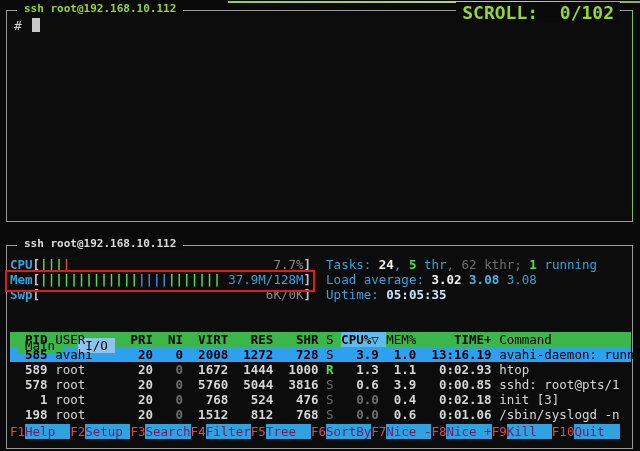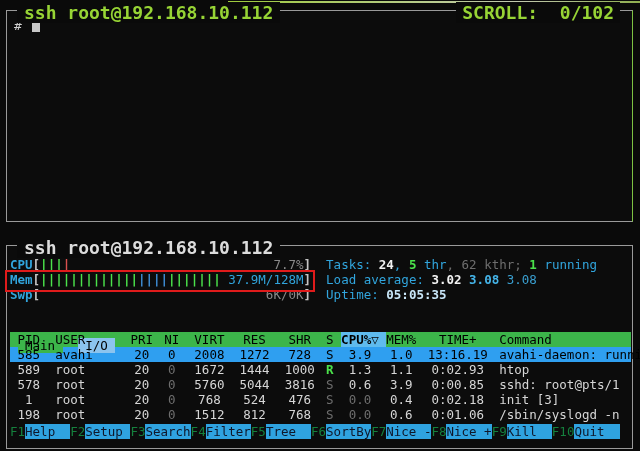--- a/index.html
+++ b/index.html
@@ -11,35 +11,35 @@
   html,body{margin:0;padding:0;background:#0a0a0a;}
   body{width:640px;height:451px;position:relative;overflow:hidden;
        font-family:"DejaVu Sans Mono","Liberation Mono",monospace;}
   .edge-line{position:absolute;top:1px;left:228px;width:412px;height:2px;
        background:linear-gradient(90deg,#9ecb3c,#c2c9b0 70%,#8fae4f);}
   .pane{position:absolute;box-sizing:border-box;border:1px solid var(--border);
         background:#0c0c0c;}
   .pane-top{left:6px;top:10px;width:627px;height:212px;border-right-color:var(--pane-green);}
   .pane-bottom{left:6px;top:245px;width:627px;height:204px;}
   .pane-title{position:absolute;top:-9px;left:10px;background:#0a0a0a;padding:0 7px;
-        font-size:18px;font-weight:bold;white-space:pre;}
+        font-size:11px;font-weight:bold;white-space:pre;}
   .pane-title.green{color:var(--green);}
   .pane-title.white{color:#dcdcdc;}
   .scroll-ind{position:absolute;top:-9px;right:12px;background:#0a0a0a;padding:0 6px;
         font-size:18px;font-weight:bold;color:var(--green);white-space:pre;}
   .prompt-line{margin:7px 0 0 7px;font-size:13px;color:#cfcfcf;white-space:pre;}
   .cursor{display:inline-block;width:8px;height:14px;background:#c8c8c8;
         vertical-align:-2px;margin-left:2px;}
 
   
   .htop{position:absolute;left:1px;right:1px;top:0;bottom:0;padding:11px 0 0 2px;
         font-size:12.5px;line-height:15px;color:var(--text);}
   .line{height:15px;white-space:pre;}
   .f{display:inline-block;white-space:pre;vertical-align:top;}
-  .r{text-align:center;} .l{text-align:left;}
+  .r{text-align:right;font-weight:bold;} .l{text-align:left;}
   .w1{width:1ch}.w3{width:3ch}.w4{width:4ch}.w5{width:5ch}
   .w9{width:9ch}.w10{width:10ch}
   .mlabel{color:var(--cyan);font-weight:bold;}
   .brk{color:#c4c4c4;font-weight:bold;}
   .minner{display:inline-block;width:35ch;position:relative;vertical-align:top;}
   .mval{position:absolute;right:0;top:0;}
   .grey{color:#8a8a8a;} .cyan{color:var(--cyan);}
   .bg-bar{color:var(--bar-green);font-weight:bold;letter-spacing:0;}
   .bb-bar{color:var(--bar-blue);font-weight:bold;}
   .br-bar{color:var(--bar-red);font-weight:bold;}
@@ -48,22 +48,22 @@
   .cb{color:#45b4e8;font-weight:bold;} .c2{color:#3a9fd0;}
   .ub{color:#c8e6f8;font-weight:bold;}
   .tabs .tab{display:inline-block;color:#000;text-align:center;margin-top:21px;}
   .tab-main{width:6ch;background:var(--header-bg);}
   .tab-io{width:5ch;background:var(--tab-io-bg);}
   .hdr{background:var(--header-bg);color:#000;}
   .hcpu{background:#5fbbee;width:6ch;font-weight:bold;}
   .row.sel{background:var(--sel-bg);color:#000;}
   .state-r{color:#4be24b;font-weight:bold;}
   .fkeys{margin-top:2px;height:15px;white-space:pre;}
-  .fk{color:#15803d;}
-  .fl{display:inline-block;width:6ch;background:var(--fkey-bg);color:#0f172a;white-space:pre;}
+  .fk{color:#ef4444;}
+  .fl{display:inline-block;width:6ch;background:var(--fkey-bg);color:#701a75;white-space:pre;}
   .annotation{position:absolute;left:5px;top:270px;width:310px;height:22px;
         border:2px solid var(--annotation-red);z-index:5;pointer-events:none;box-sizing:border-box;}
 </style>
 </head>
 <body>
 
 <div class="edge-line"></div>
 
 <div class="pane pane-top">
   <span class="pane-title green">ssh root@192.168.10.112</span>

